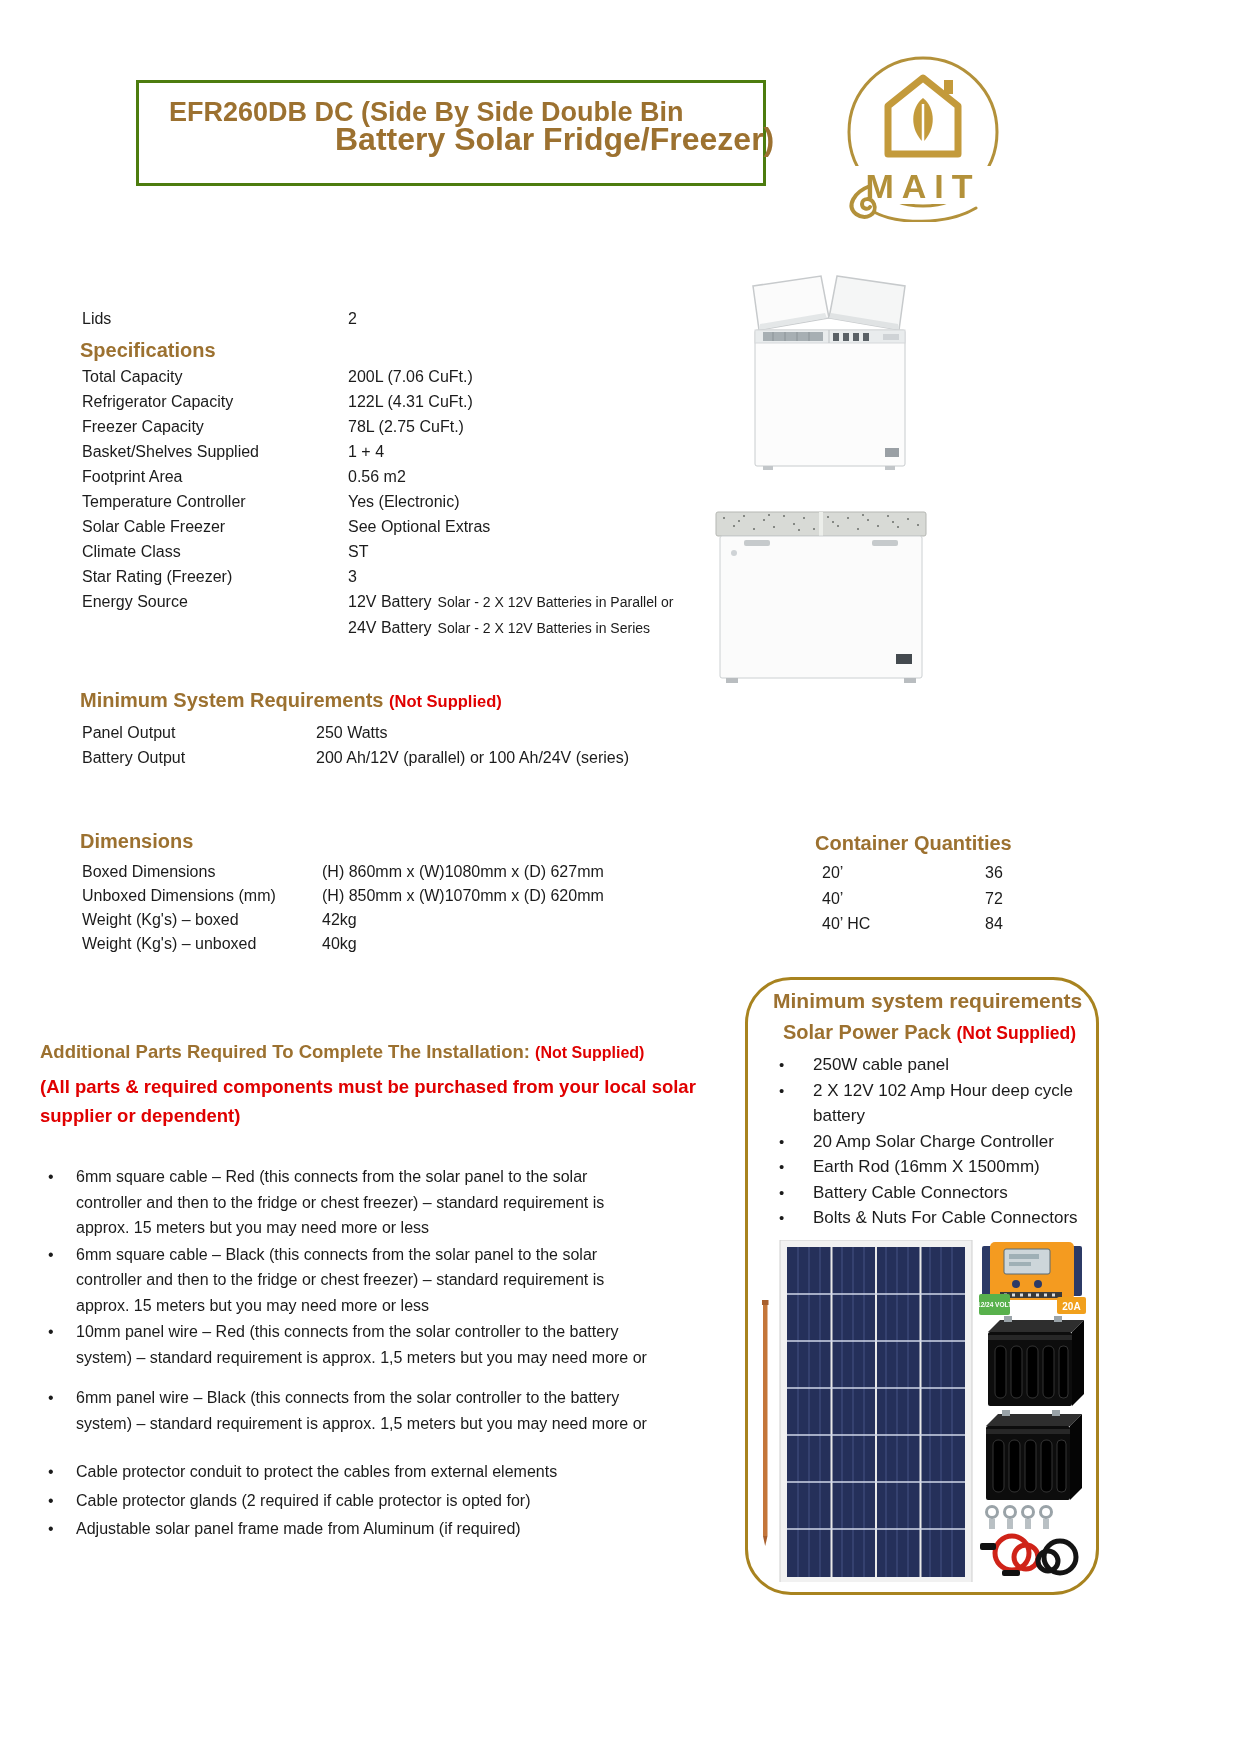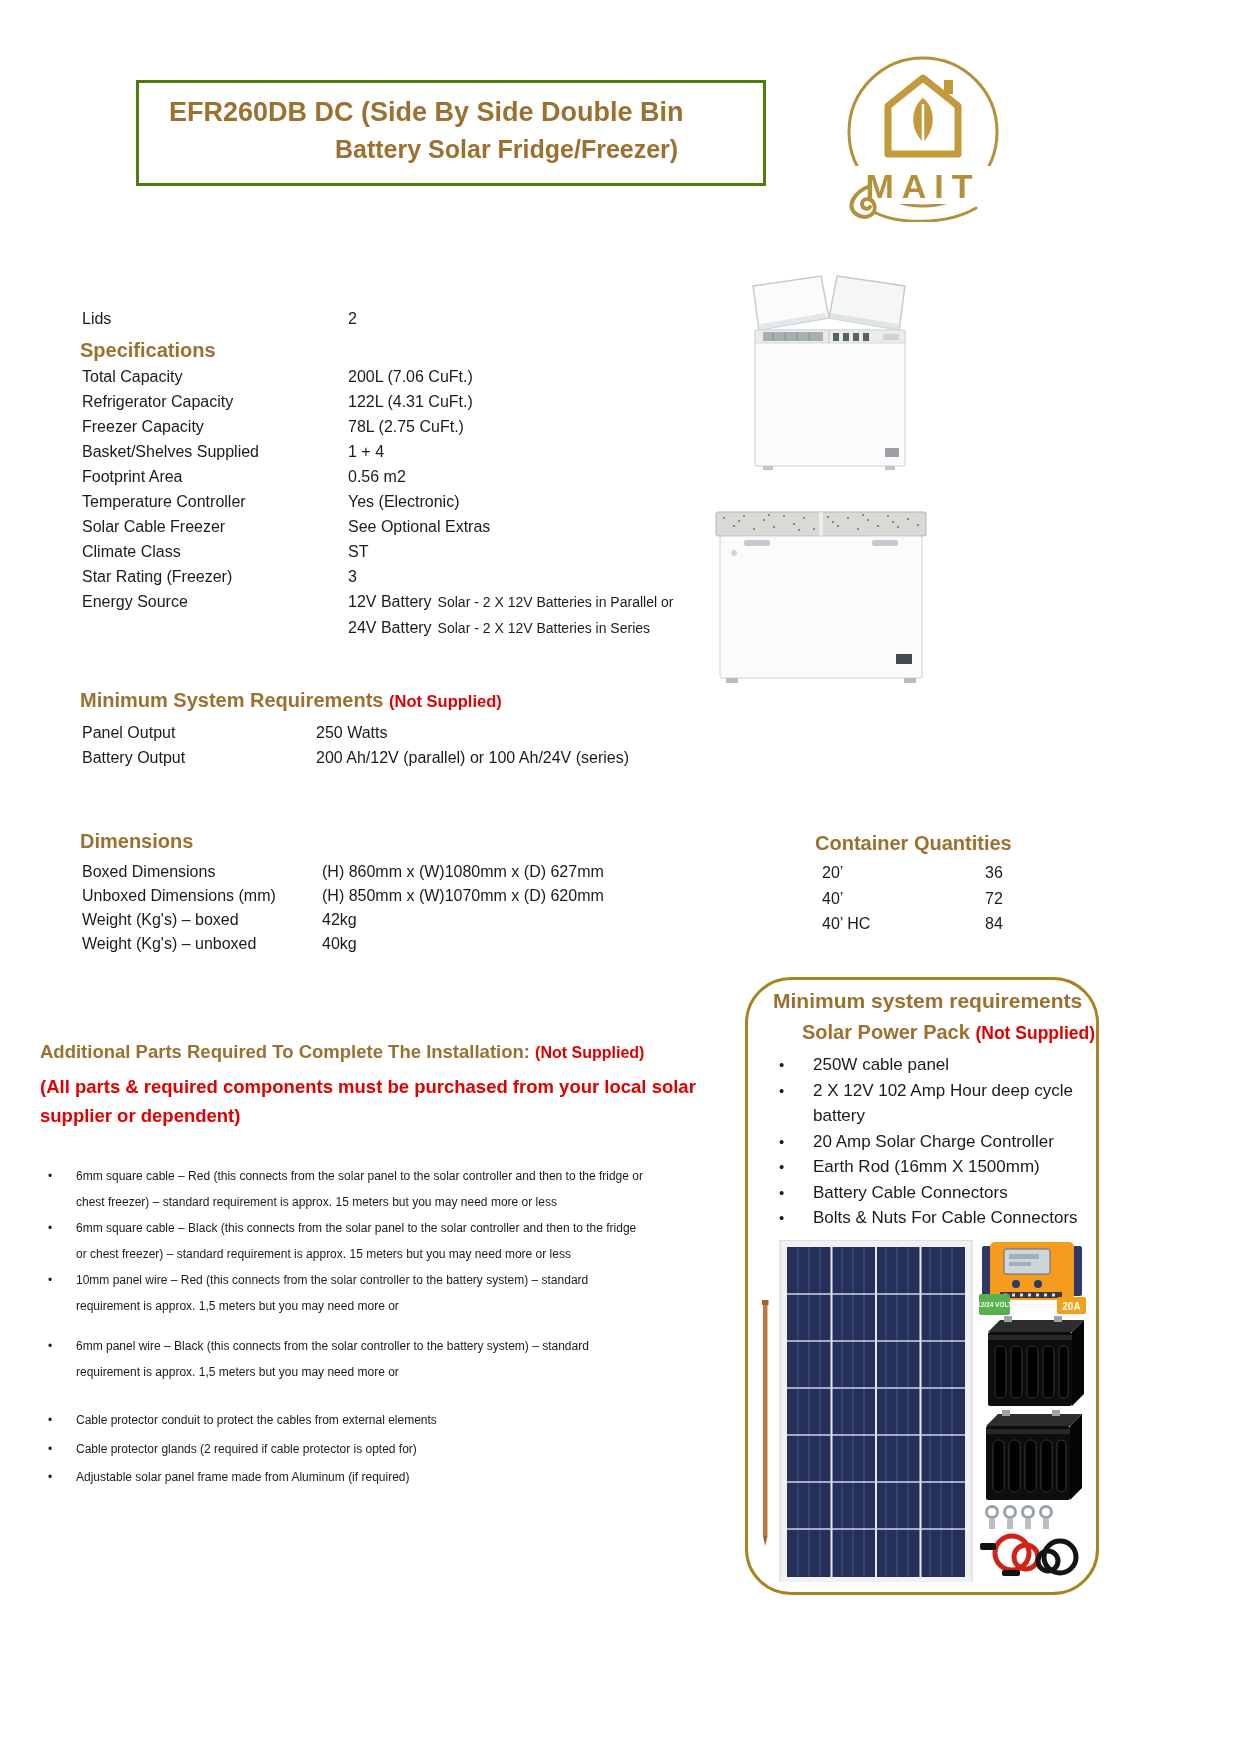--- a/index.html
+++ b/index.html
@@ -4,53 +4,53 @@
 <style>
   html,body{margin:0;padding:0;background:#ffffff;}
   .page{position:relative;width:1241px;height:1754px;background:#ffffff;overflow:hidden;
         font-family:"Liberation Sans",sans-serif;color:#1b1b1b;}
   .abs{position:absolute;}
   .red{color:#E00000;font-weight:bold;}
 
   
   .title-box{position:absolute;left:136px;top:80px;width:624px;height:100px;border:3px solid #4d7c0f;}
   .title-l1{position:absolute;left:30px;top:14px;font-size:27px;font-weight:bold;color:#9C7130;white-space:nowrap;}
-  .title-l2{position:absolute;left:196px;top:52px;font-size:25px;font-weight:bold;color:#9C7130;white-space:nowrap;}
+  .title-l2{position:absolute;left:196px;top:38px;font-size:32px;font-weight:bold;color:#9C7130;white-space:nowrap;}
 
   
   .tbl{position:absolute;font-size:16px;line-height:25px;color:#1b1b1b;white-space:nowrap;}
   .tbl .row{display:flex;}
   .tbl .lab{flex:0 0 266px;}
   .tbl.minsys .lab{flex:0 0 234px;}
   .tbl.dims{line-height:24px;}
   .tbl.dims .lab{flex:0 0 240px;}
   .tbl.cont{line-height:25.5px;}
   .tbl.cont .lab{flex:0 0 163px;}
   .sec-h{position:absolute;font-size:20px;font-weight:bold;color:#9C7130;white-space:nowrap;}
   .small-src{font-size:14px;}
   .big-src{margin-right:6px;}
 
   
   .addl-h{position:absolute;left:40px;top:1041px;font-size:18.5px;font-weight:bold;color:#9C7130;white-space:nowrap;}
   .addl-h .red{font-size:16px;}
   .addl-note{position:absolute;left:40px;font-size:18.5px;font-weight:bold;color:#E00000;white-space:nowrap;}
 
   .blist{position:absolute;left:46px;top:1164px;width:604px;margin:0;padding:0;list-style:none;
-         font-size:12px;line-height:25.5px;color:#1b1b1b;}
+         font-size:16px;line-height:25.5px;color:#1b1b1b;}
   .blist li{position:relative;padding-left:30px;margin:0 0 1px 0;}
   .blist li::before{content:"\2022";position:absolute;left:2px;}
   .blist li.mb15{margin-bottom:15px;}
   .blist li.mb17{margin-bottom:23px;}
   .blist li.mb3{margin-bottom:3px;}
 
   
   .pack-box{position:absolute;left:745px;top:977px;width:348px;height:612px;
             border:3.5px solid #A8831F;border-radius:46px;background:#ffffff;}
   .pack-h1{position:absolute;left:773px;top:989px;font-size:21px;font-weight:bold;color:#9C7130;white-space:nowrap;}
-  .pack-h2{position:absolute;left:802px;top:1021px;font-size:20px;font-weight:bold;color:#9C7130;white-space:nowrap;}
+  .pack-h2{position:absolute;left:783px;top:1021px;font-size:20px;font-weight:bold;color:#9C7130;white-space:nowrap;}
   .pack-h2 .red{font-size:17.5px;}
   .plist{position:absolute;left:777px;top:1052px;width:310px;margin:0;padding:0;list-style:none;
          font-size:17px;line-height:25.5px;color:#1b1b1b;}
   .plist li{position:relative;padding-left:36px;margin:0;}
   .plist li::before{content:"\2022";position:absolute;left:2px;font-size:15px;}
 
   
 </style>
 </head>
 <body>

